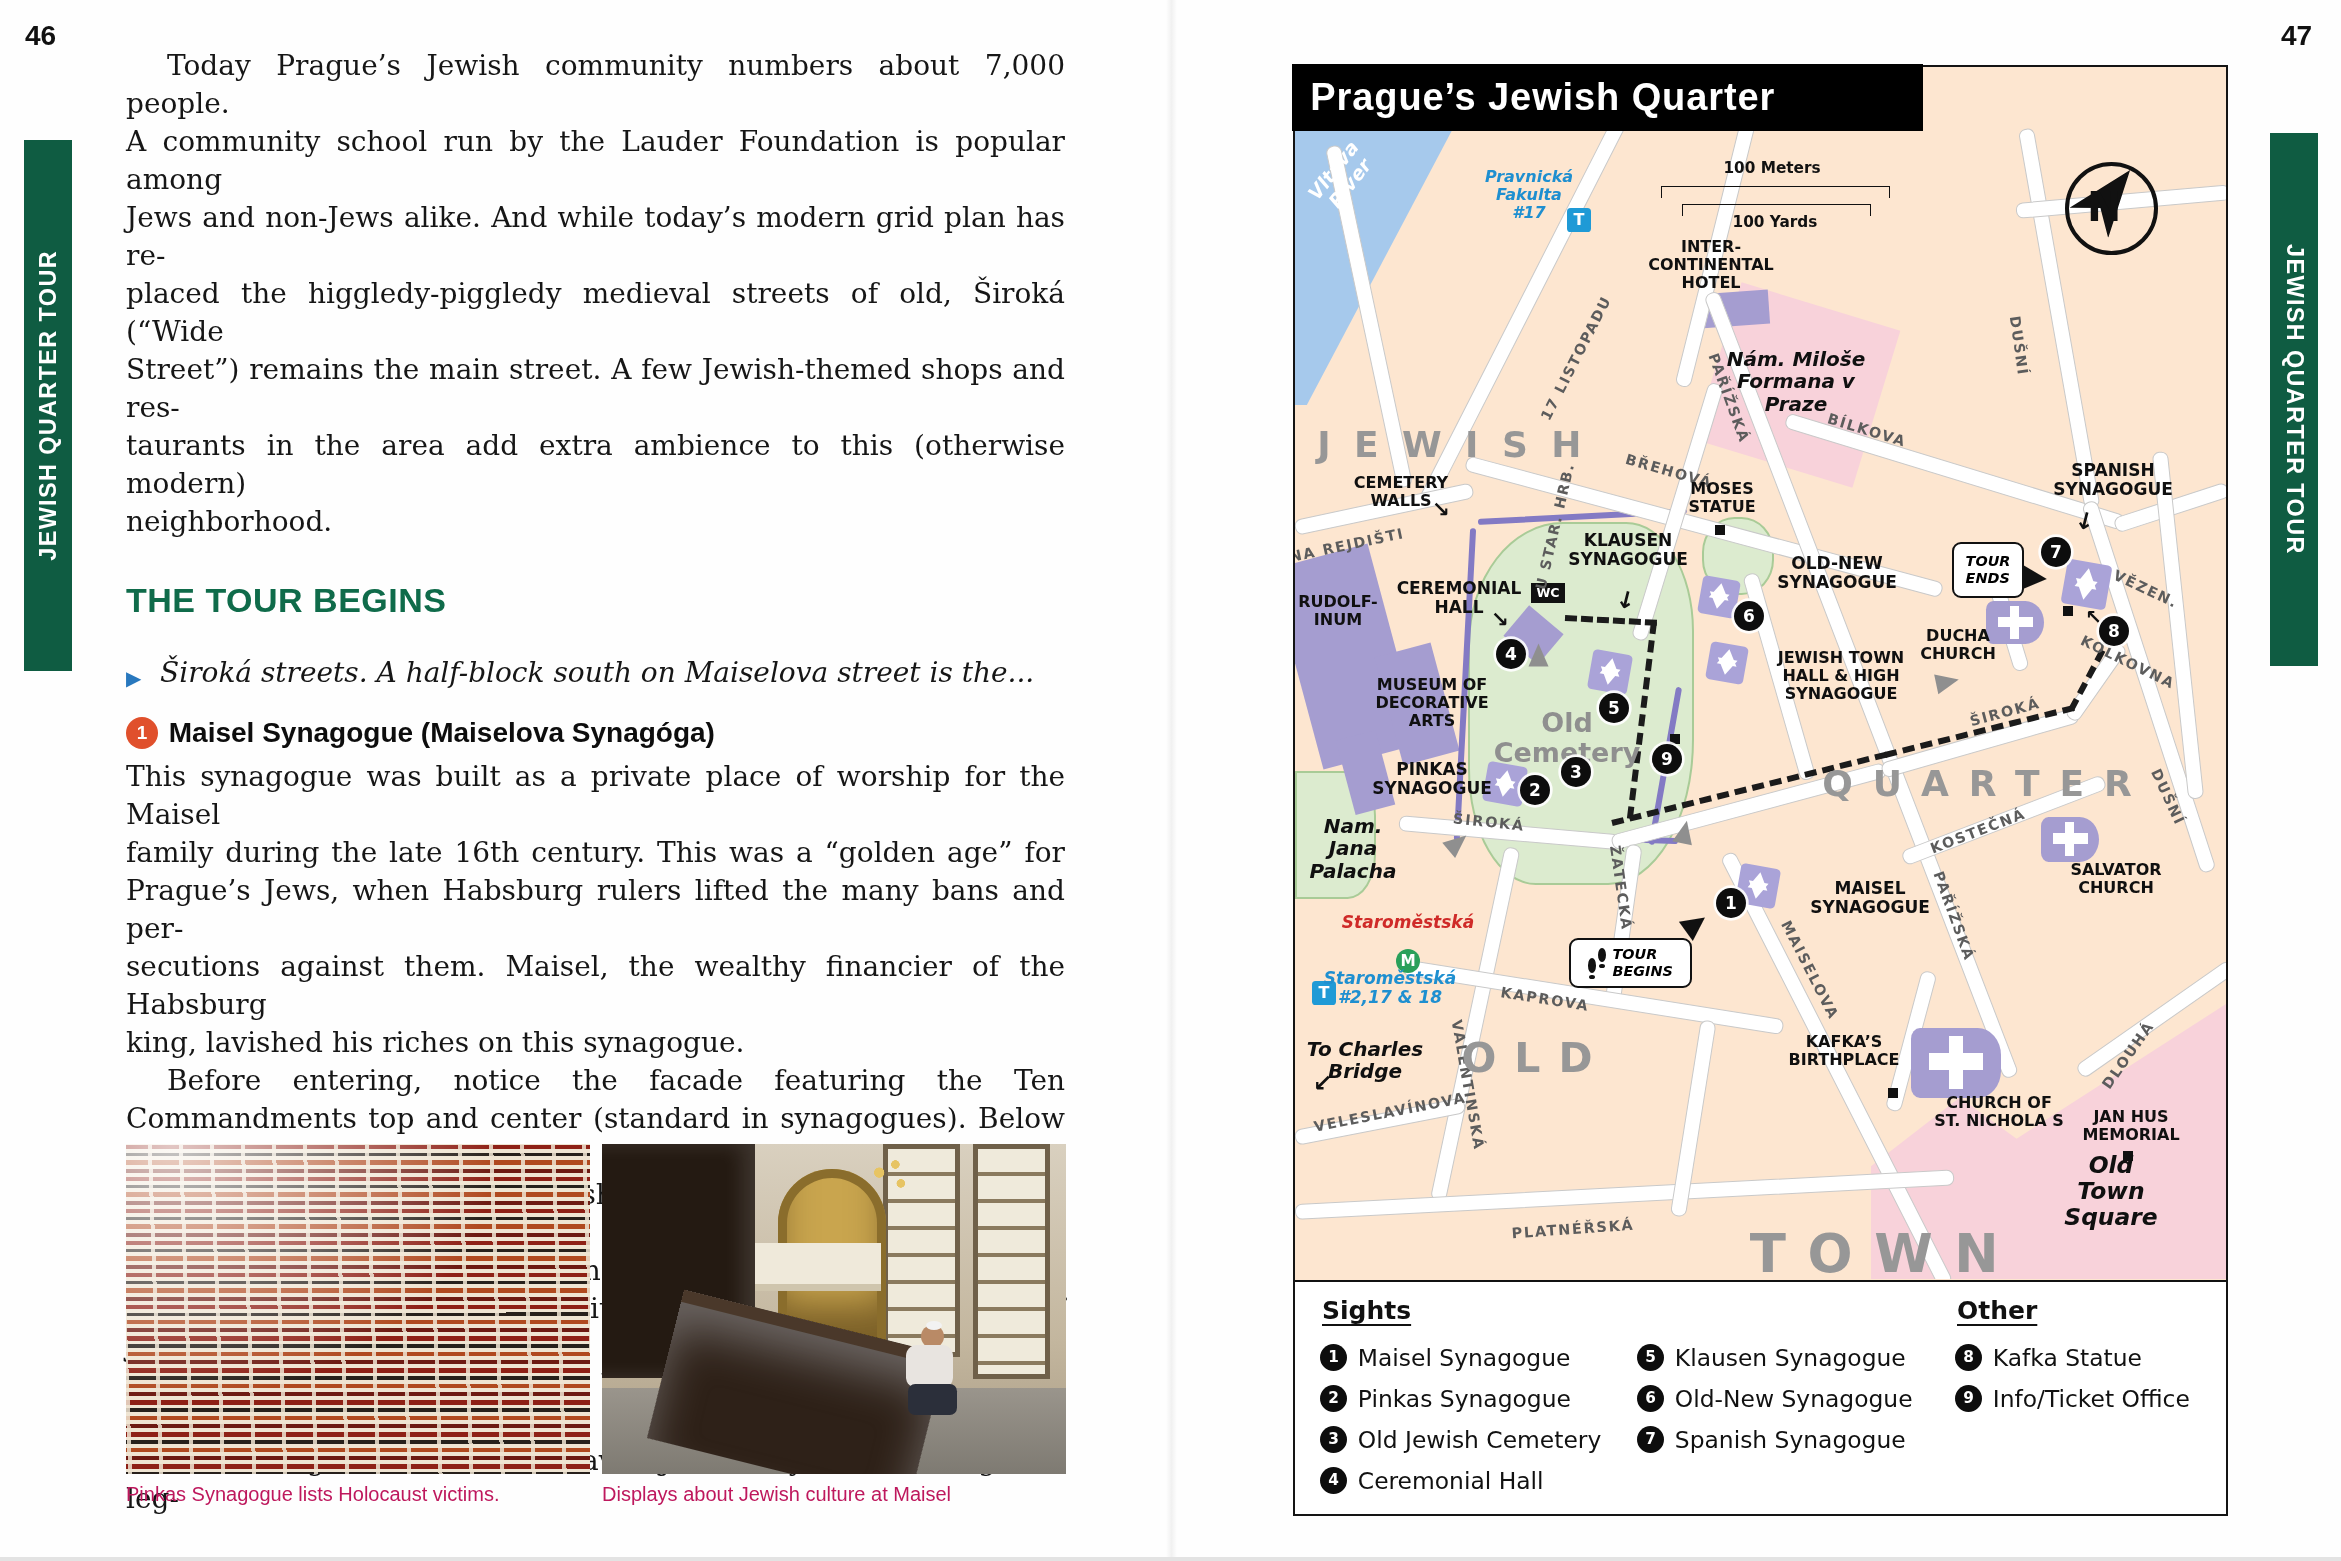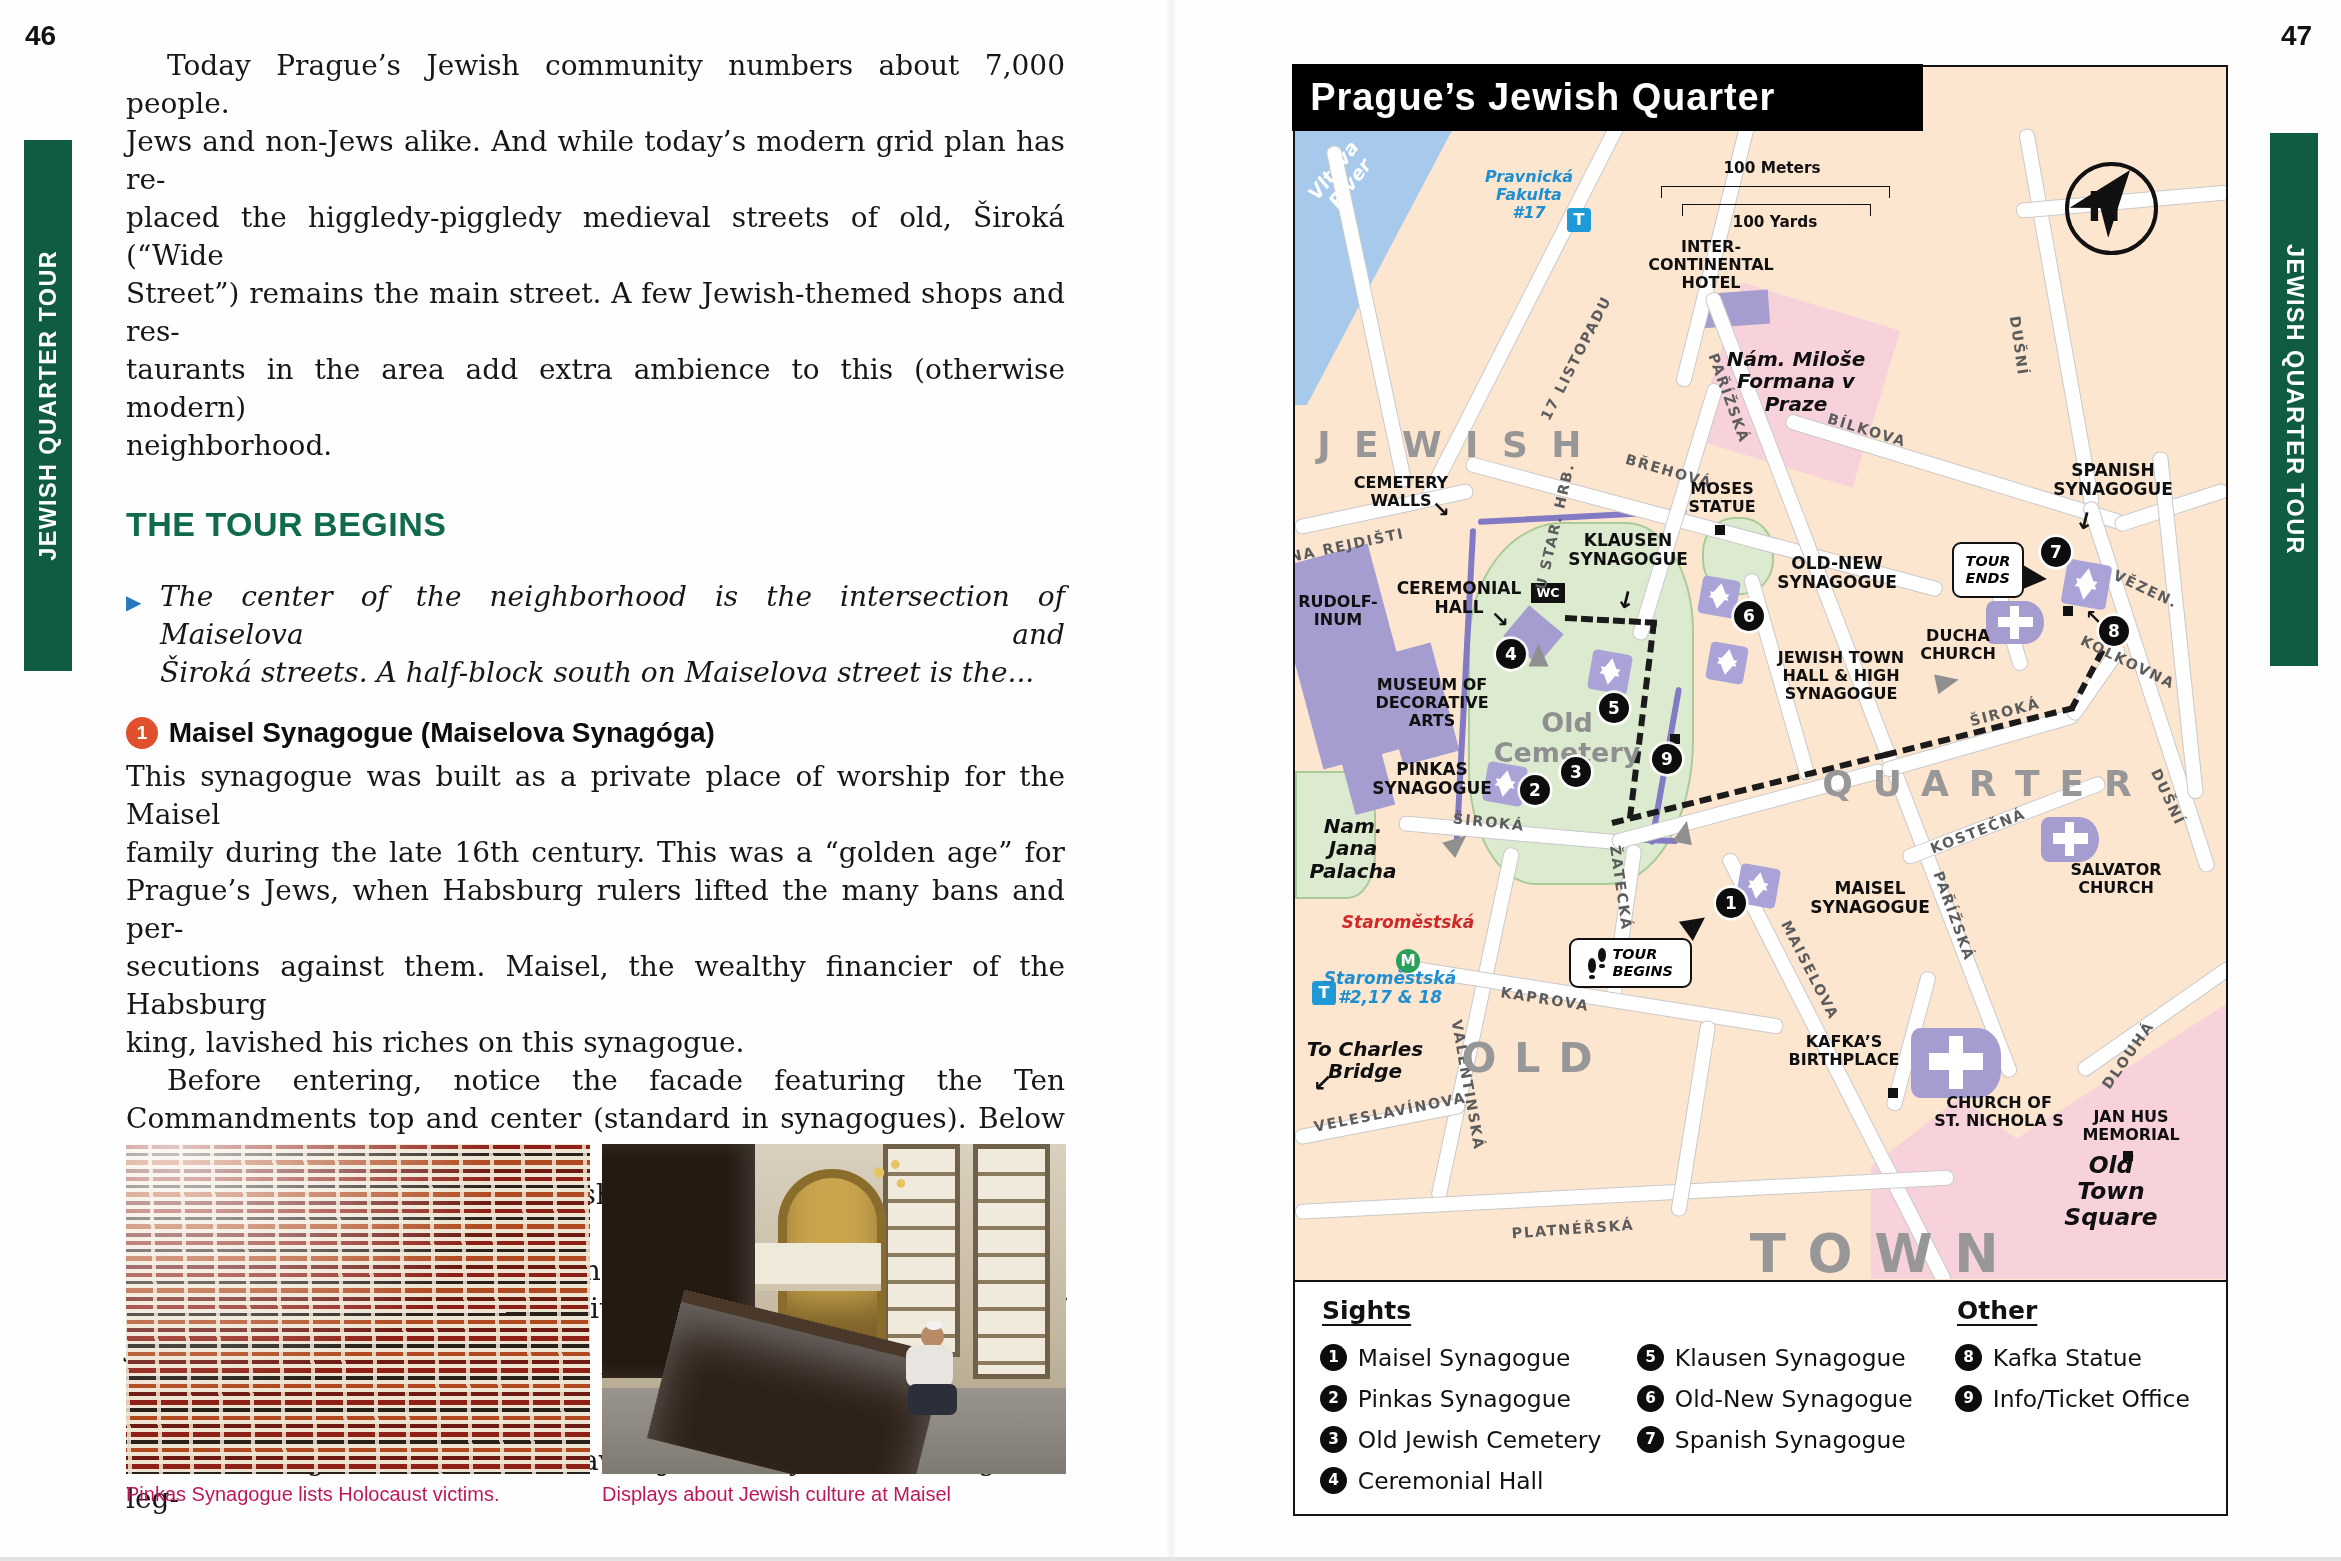--- a/index.html
+++ b/index.html
@@ -140,30 +140,30 @@
 <div class="gutter"></div>
 <div class="page-edge"></div>
 
 <div class="page-num pn-left">46</div>
 <div class="sidebar sb-left">
   <span class="sb-text">JEWISH QUARTER TOUR</span>
 </div>
 <div class="text-col" id="text-col">
     <div class="para">
       <div class="jline ind">Today Prague’s Jewish community numbers about 7,000 people.</div>
+      <div class="jline">A community school run by the Lauder Foundation is popular among</div>
       <div class="jline">Jews and non-Jews alike. And while today’s modern grid plan has re-</div>
       <div class="jline">placed the higgledy-piggledy medieval streets of old, Široká (“Wide</div>
       <div class="jline">Street”) remains the main street. A few Jewish-themed shops and res-</div>
       <div class="jline">taurants in the area add extra ambience to this (otherwise modern)</div>
       <div class="lline">neighborhood.</div>
     </div>
     <div class="h-green">THE TOUR BEGINS</div>
     <div class="bullet">
       <span class="b-tri">▶</span>
-      <div class="jline">The center of the neighborhood is the intersection of Maiselova and</div>
       <div class="lline">Široká streets. A half-block south on Maiselova street is the...</div>
     </div>
     <div class="poi">
       <span class="poi-num">1</span>
       <span class="poi-title">Maisel Synagogue (Maiselova Synagóga)</span>
     </div>
     <div class="para">
       <div class="jline">This synagogue was built as a private place of worship for the Maisel</div>
       <div class="jline">family during the late 16th century. This was a “golden age” for</div>
       <div class="jline">Prague’s Jews, when Habsburg rulers lifted the many bans and per-</div>

